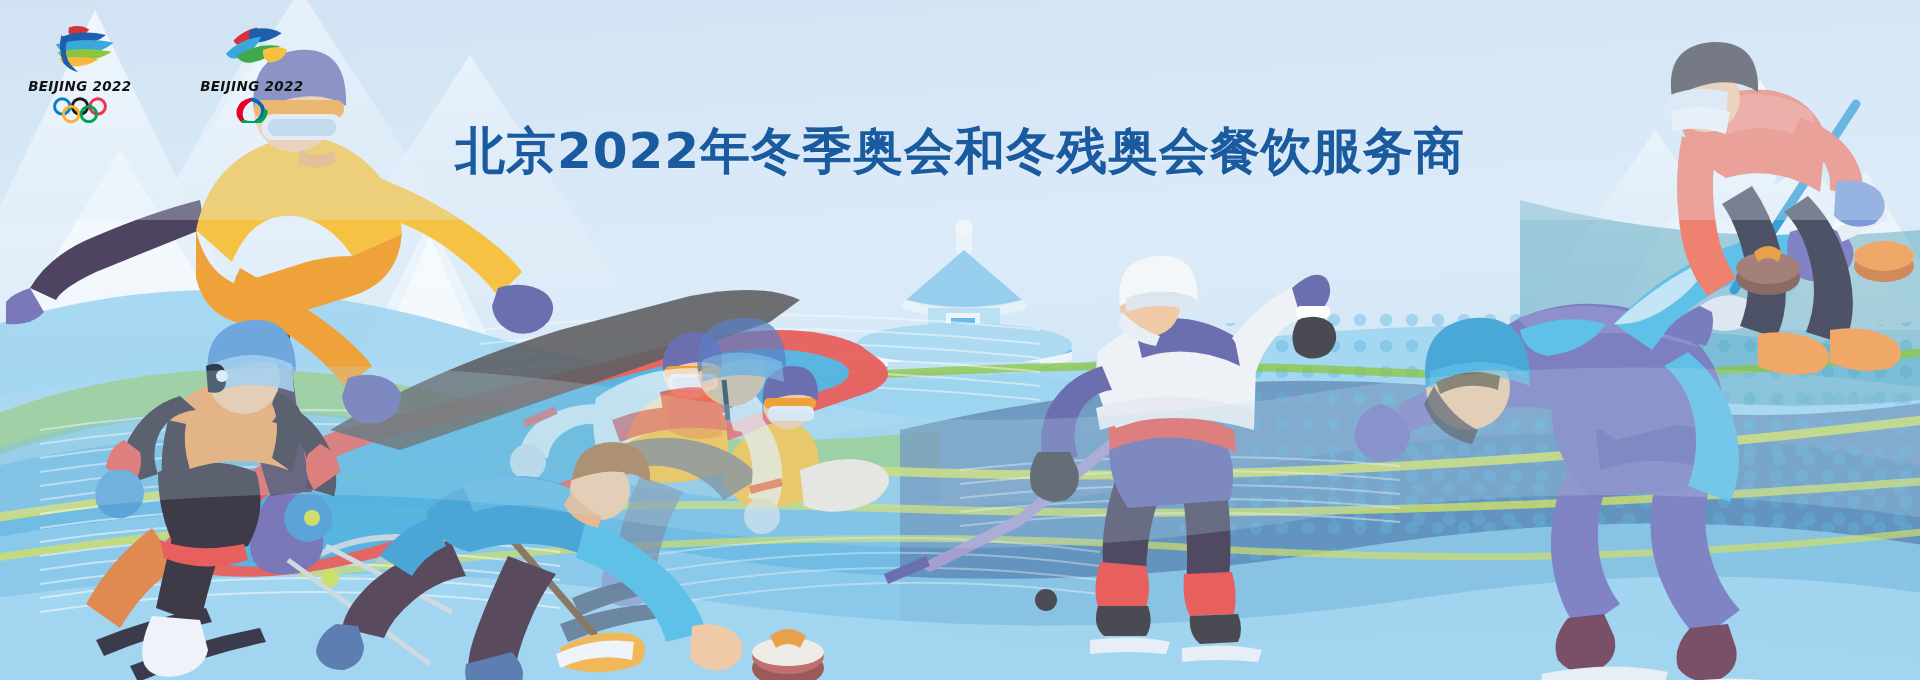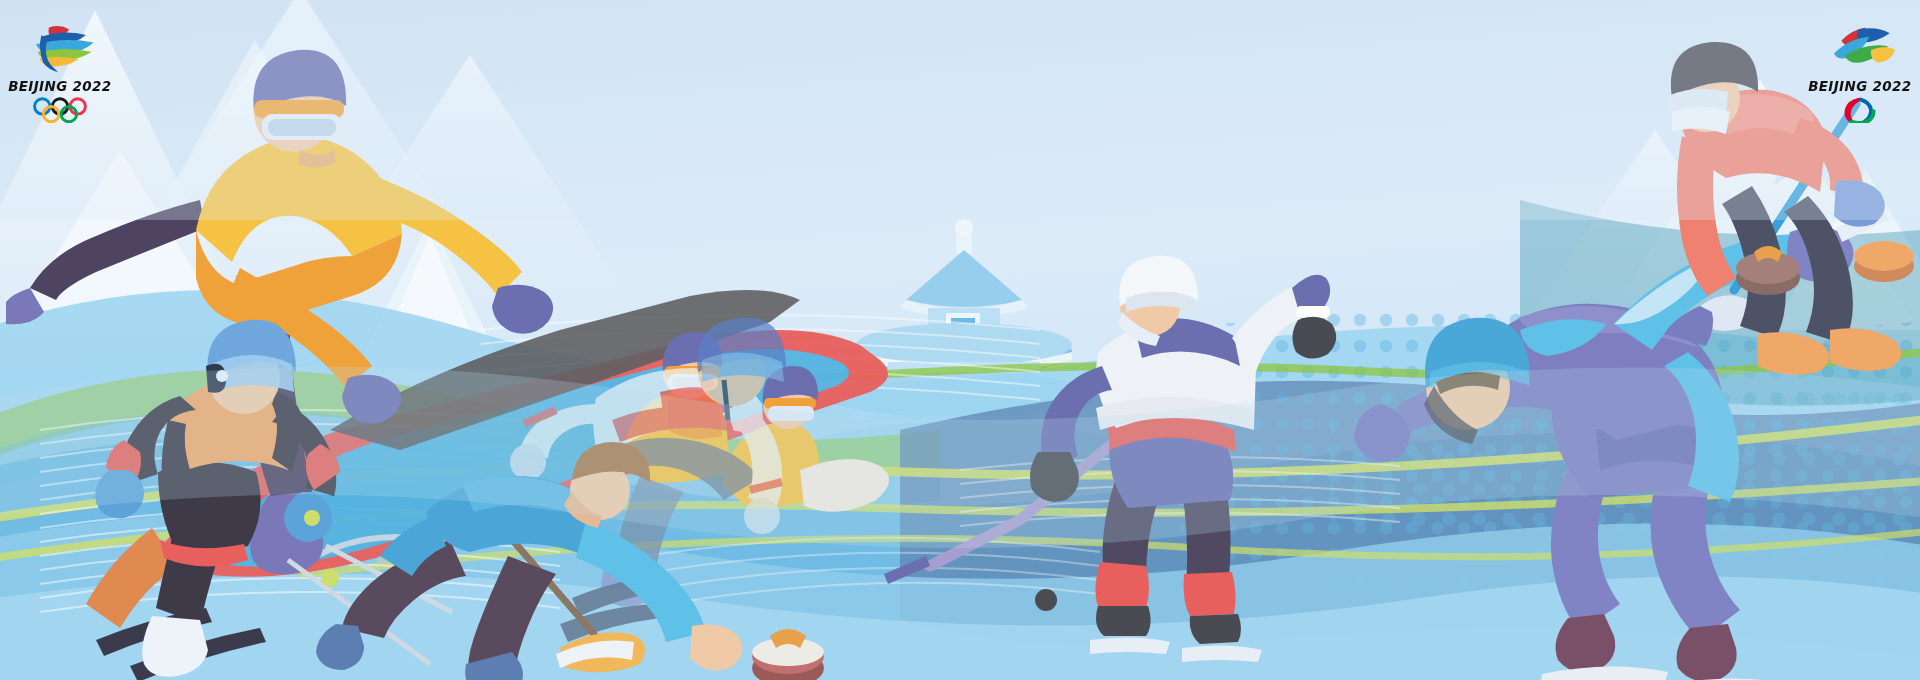--- a/index.html
+++ b/index.html
@@ -7,21 +7,21 @@
     font-family:"Liberation Sans","DejaVu Sans",sans-serif; }
 
   #banner { position:relative; width:1920px; height:680px; overflow:hidden;
     background:linear-gradient(170deg,#cfe0f2 0%,#d6e6f5 22%,#dceaf7 45%,#cfe4f4 70%,#bcdcf0 100%); }
 
   .layer { position:absolute; inset:0; }
   svg.layer { width:1920px; height:680px; display:block; }
 
   
   #logo-row { position:absolute; left:0; right:0; top:22px; height:100px;
-    display:flex; justify-content:space-between; align-items:flex-start; gap:52px; z-index:40; }
+    display:flex; justify-content:flex-start; align-items:flex-start; gap:52px; z-index:40;padding-left:20px; }
   .emblem { width:120px; display:flex; flex-direction:column; align-items:center; }
   .emblem-art { width:96px; height:52px; }
   .emblem-word { font-weight:bold; font-style:italic; font-size:14px;
     letter-spacing:.4px; color:#111; margin-top:4px;
     font-family:"DejaVu Sans",sans-serif; transform:scaleX(.96); white-space:nowrap; }
   .emblem-mark { margin-top:3px; height:26px; }
 
   
   #title { position:absolute; top:118px; left:0; right:0; text-align:center; z-index:45;
     font-size:50px; font-weight:bold; color:#1a5ba0; letter-spacing:1px;
@@ -482,14 +482,15 @@
       </svg>
       <div class="emblem-word">BEIJING 2022</div>
       <svg class="emblem-mark" viewBox="0 0 70 40" width="54" height="26">
         <path d="M34 4 Q18 6 14 20 Q12 32 22 38 Q14 26 22 14 Q28 6 34 4 Z" fill="#e4002b" stroke="#e4002b" stroke-width="5" stroke-linecap="round" fill-opacity="0"></path>
         <path d="M36 4 Q50 8 52 20 Q52 32 42 38" fill="none" stroke="#0068b3" stroke-width="6" stroke-linecap="round"></path>
         <path d="M22 38 Q34 42 46 38 Q56 32 56 22" fill="none" stroke="#00a651" stroke-width="6" stroke-linecap="round"></path>
       </svg>
     </div>
   </div>
 
+  <div id="title">北京2022年冬季奥会和冬残奥会餐饮服务商</div>
 
 </div>
 
 </body></html>

